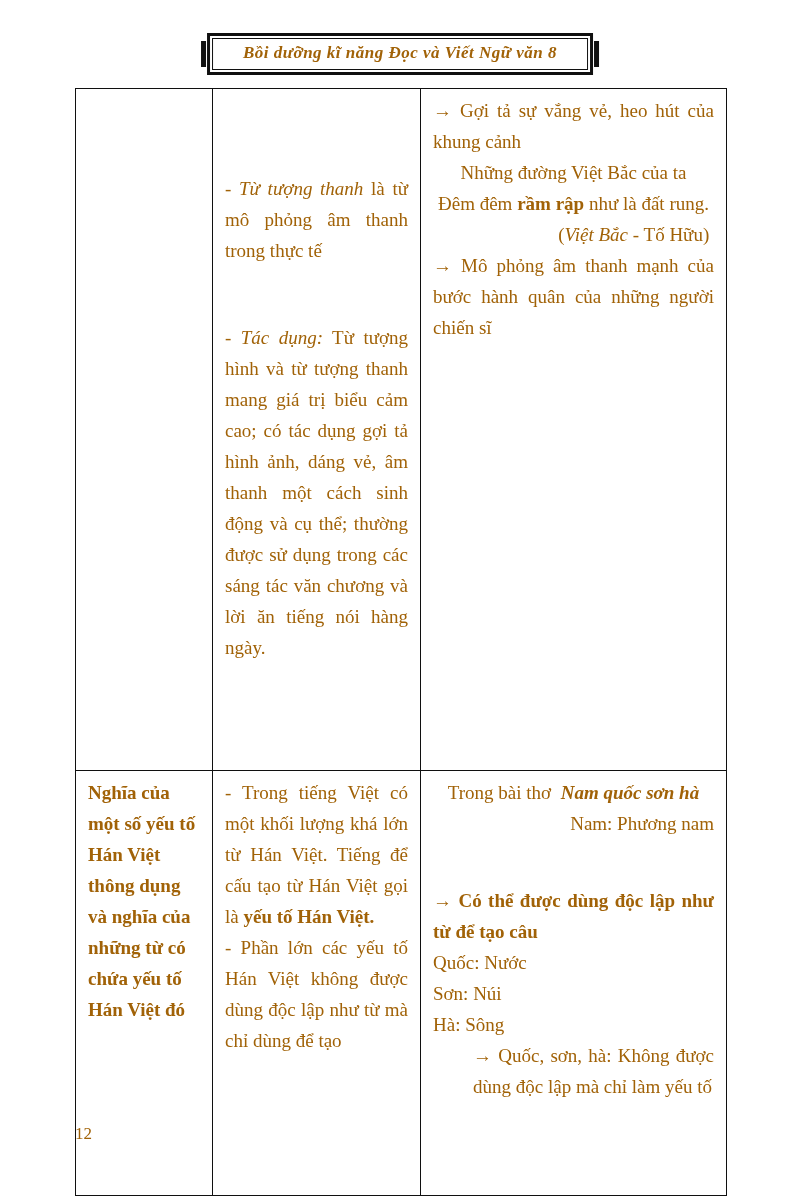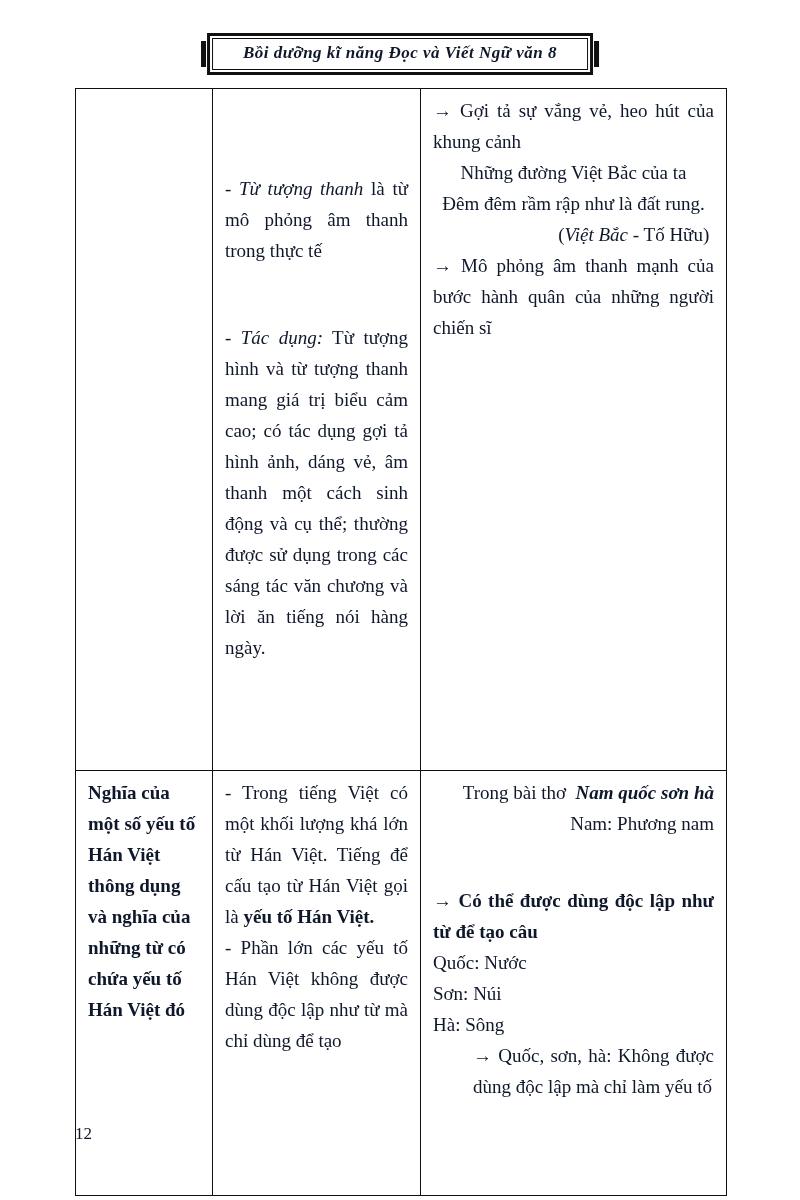--- a/index.html
+++ b/index.html
@@ -3,21 +3,21 @@
 <meta charset="utf-8">
 <style>
   * { margin:0; padding:0; box-sizing:border-box; }
   html,body { background:#ffffff; }
   .page {
     position:relative;
     width:800px; height:1200px;
     margin:0 auto;
     background:#ffffff;
     font-family:"Liberation Serif", serif;
-    color:#0f172a;
+    color:#a16207;
     overflow:hidden;
   }
 
   
   .banner {
     position:absolute;
     top:33px; left:50%;
     transform:translateX(-50%);
     border:3px solid #101010;
     background:#ffffff;
@@ -89,35 +89,35 @@
     <tbody>
         <tr style="height:682px">
       <td class="cell col-topic"></td>
       <td class="cell col-theory">
             <p style="text-align: justify; margin-top: 78px;"><span>- </span><span style="font-style: italic;">Từ tượng thanh</span><span> là từ mô phỏng âm thanh trong thực tế</span></p>
             <p style="text-align: justify; margin-top: 56px;"><span>- </span><span style="font-style: italic;">Tác dụng:</span><span> Từ tượng hình và từ tượng thanh mang giá trị biểu cảm cao; có tác dụng gợi tả hình ảnh, dáng vẻ, âm thanh một cách sinh động và cụ thể; thường được sử dụng trong các sáng tác văn chương và lời ăn tiếng nói hàng ngày.</span></p>
           </td>
       <td class="cell col-example">
             <p style="text-align: justify;"><span>→ Gợi tả sự vắng vẻ, heo hút của khung cảnh</span></p>
             <p style="text-align: center;"><span>Những đường Việt Bắc của ta</span></p>
-            <p style="text-align: center;"><span>Đêm đêm </span><span style="font-weight: normal; margin-top: 46px;">rầm rập</span><span> như là đất rung.</span></p>
+            <p style="text-align: center;"><span>Đêm đêm </span><span style="font-weight: bold; margin-top: 46px;">rầm rập</span><span> như là đất rung.</span></p>
             <p style="text-align: right;"><span>(</span><span style="font-style: italic;">Việt Bắc</span><span> - Tố Hữu) </span></p>
             <p style="text-align: justify;"><span>→ Mô phỏng âm thanh mạnh của bước hành quân của những người chiến sĩ</span></p>
           </td>
     </tr>
     <tr style="height:425px">
       <td class="cell col-topic">
             <p style="text-align: left;"><span style="font-weight: bold;">Nghĩa của một số yếu tố Hán Việt thông dụng và nghĩa của những từ có chứa yếu tố Hán Việt đó</span></p>
           </td>
       <td class="cell col-theory">
             <p style="text-align: justify;"><span>- Trong tiếng Việt có một khối lượng khá lớn từ Hán Việt. Tiếng để cấu tạo từ Hán Việt gọi là </span><span style="font-weight: bold;">yếu tố Hán Việt.</span></p>
             <p style="text-align: justify;"><span>- Phần lớn các yếu tố Hán Việt không được dùng độc lập như từ mà chỉ dùng để tạo</span></p>
           </td>
       <td class="cell col-example">
-            <p style="text-align: right;"><span>Trong bài thơ </span><span style="font-style: italic; font-weight: bold;"> Nam quốc sơn hà</span></p>
+            <p style="text-align: center;"><span>Trong bài thơ </span><span style="font-style: italic; font-weight: bold;"> Nam quốc sơn hà</span></p>
             <p style="text-align: right;"><span>Nam: Phương nam</span></p>
             <p style="text-align: justify; margin-top: 46px;"><span>→ </span><span style="font-weight: bold;">Có thể được dùng độc lập như từ để tạo câu</span></p>
             <p style="text-align: left;"><span>Quốc: Nước</span></p>
             <p style="text-align: left;"><span>Sơn: Núi</span></p>
             <p style="text-align: left;"><span>Hà: Sông</span></p>
             <p style="text-align: justify; margin-left: 40px;"><span>→ Quốc, sơn, hà: Không được dùng độc lập mà chỉ làm yếu tố</span></p>
           </td>
     </tr>
   </tbody>
     </table>

